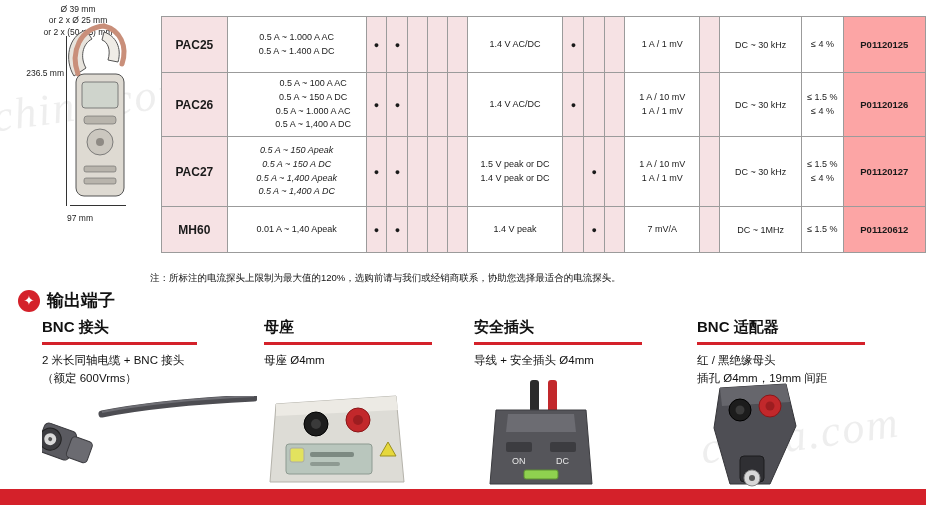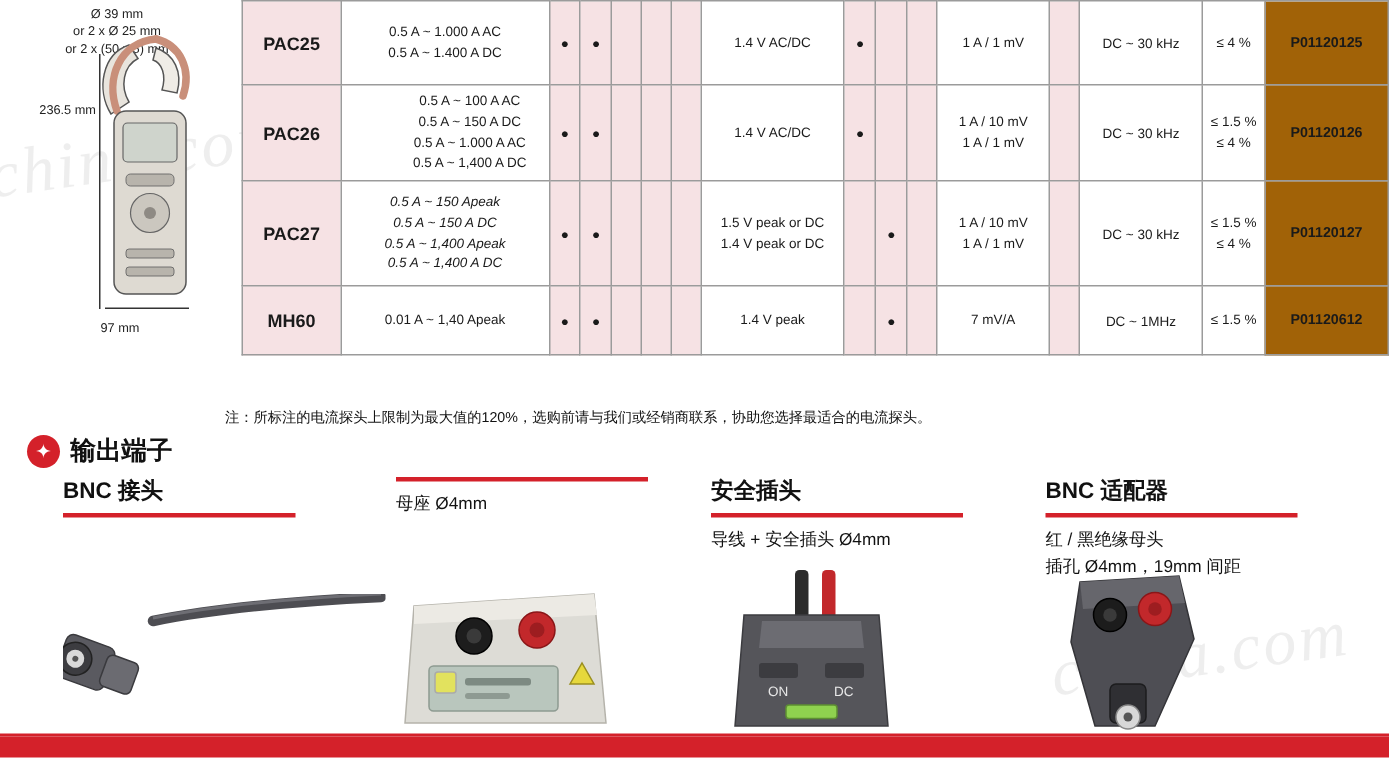--- a/index.html
+++ b/index.html
@@ -23,27 +23,27 @@
   .dim-txt{position:absolute;font-size:8.5px;color:#222;line-height:1.35;text-align:center;}
   .dim-top{left:18px;top:4px;width:120px;}
   .dim-left{left:12px;top:68px;width:52px;text-align:right;}
   .dim-bot{left:50px;top:213px;width:60px;}
 
   .clamp-svg{position:absolute;left:58px;top:20px;}
   .arrow-v{position:absolute;left:66px;top:36px;width:1px;height:170px;background:#333;}
   .arrow-h{position:absolute;left:70px;top:205px;height:1px;width:56px;background:#333;}
 
   
-  .tbl{position:absolute;left:161px;top:0;border-collapse:collapse;
+  .tbl{position:absolute;left:161px;top:16px;border-collapse:collapse;
        font-size:9px;color:#1a1a1a;}
   .tbl td{border:1px solid #9b9b9b;padding:2px 3px;text-align:center;vertical-align:middle;}
   .c-pink{background:#f6e2e4;}
   .c-white{background:#ffffff;}
   .c-model{font-weight:bold;font-size:12px;background:#f6e2e4;}
-  .c-ref{font-weight:bold;font-size:9.5px;background:#a16207;}
+  .c-ref{font-weight:bold;font-size:9.5px;background:#fca5a5;}
   .cell-multi{line-height:1.55;}
 
   
   .note{position:absolute;left:150px;top:272px;width:760px;font-size:9.5px;color:#111;}
 
   
   .sec{position:absolute;left:18px;top:289px;display:flex;align-items:center;gap:7px;}
   .star{width:22px;height:22px;border-radius:50%;background:#d4212a;
         display:flex;align-items:center;justify-content:center;color:#fff;font-size:13px;line-height:1;}
   .sec-title{font-size:17px;font-weight:bold;color:#111;}
@@ -201,23 +201,26 @@
 <div class="sec">
   <div class="star">✦</div>
   <div class="sec-title">输出端子</div>
 </div>
 
 <div class="cols">
 
   <div class="col col1">
     <div class="col-title">BNC 接头</div>
     <div class="rule"></div>
+    <div class="col-desc" style="white-space:pre-line">2 米长同轴电缆 + BNC 接头
+（额定 600Vrms）</div>
   </div>
 
   <div class="col col2">
+    <div class="col-title">母座</div>
     <div class="rule"></div>
     <div class="col-desc" style="white-space:pre-line">母座 Ø4mm</div>
   </div>
 
   <div class="col col3">
     <div class="col-title">安全插头</div>
     <div class="rule"></div>
     <div class="col-desc" style="white-space:pre-line">导线 + 安全插头 Ø4mm</div>
   </div>
 

